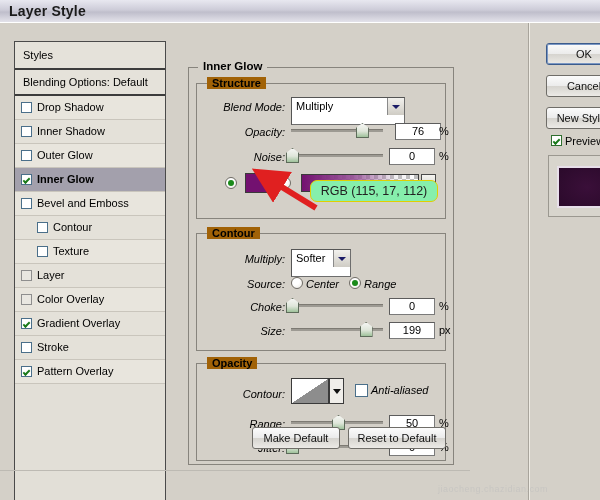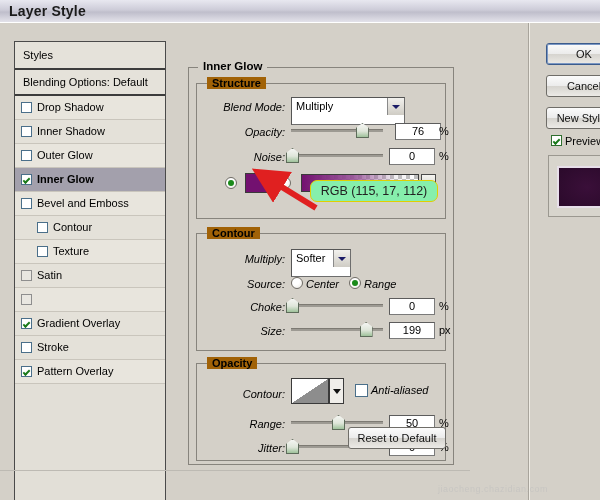--- a/index.html
+++ b/index.html
@@ -292,24 +292,25 @@
           <div class="sl-row indent alt">
             <span class="cbx"></span>
             <span>Contour</span>
           </div>
           <div class="sl-row indent">
             <span class="cbx"></span>
             <span>Texture</span>
           </div>
           <div class="sl-row alt">
             <span class="cbx dim"></span>
-            <span>Satin</span>
+            <span>Layer</span>
           </div>
           <div class="sl-row">
             <span class="cbx dim"></span>
+            <span>Color Overlay</span>
           </div>
           <div class="sl-row alt">
             <span class="cbx on"></span>
             <span>Gradient Overlay</span>
           </div>
           <div class="sl-row alt">
             <span class="cbx"></span>
             <span>Stroke</span>
           </div>
           <div class="sl-row">
@@ -412,20 +413,21 @@
           <div class="track"></div>
           <div class="knob" style="left: 0%;"></div>
         </div>
         <div class="numbox" style="left:192px;top:75px;">0</div>
         <span class="unit" style="left:242px;top:77px;">%</span>
       </div>
     </div>
 
     <span class="outerlabel">Inner Glow</span>
 
+    <div class="pbtn" style="left:252px;top:404px;width:88px;">Make Default</div>
     <div class="pbtn" style="left:348px;top:404px;width:98px;">Reset to Default</div>
 
     <div id="vdivider" style="top:0;height:478px;"></div>
     <div id="vdivider2" style="top:0;height:478px;"></div>
 
     <div class="pbtn default" style="left:546px;top:20px;width:76px;">OK</div>
     <div class="pbtn" style="left:546px;top:52px;width:76px;">Cancel</div>
     <div class="pbtn" style="left:546px;top:84px;width:80px;">New Style...</div>
 
     <div id="preview-row" style="top:112px;">

